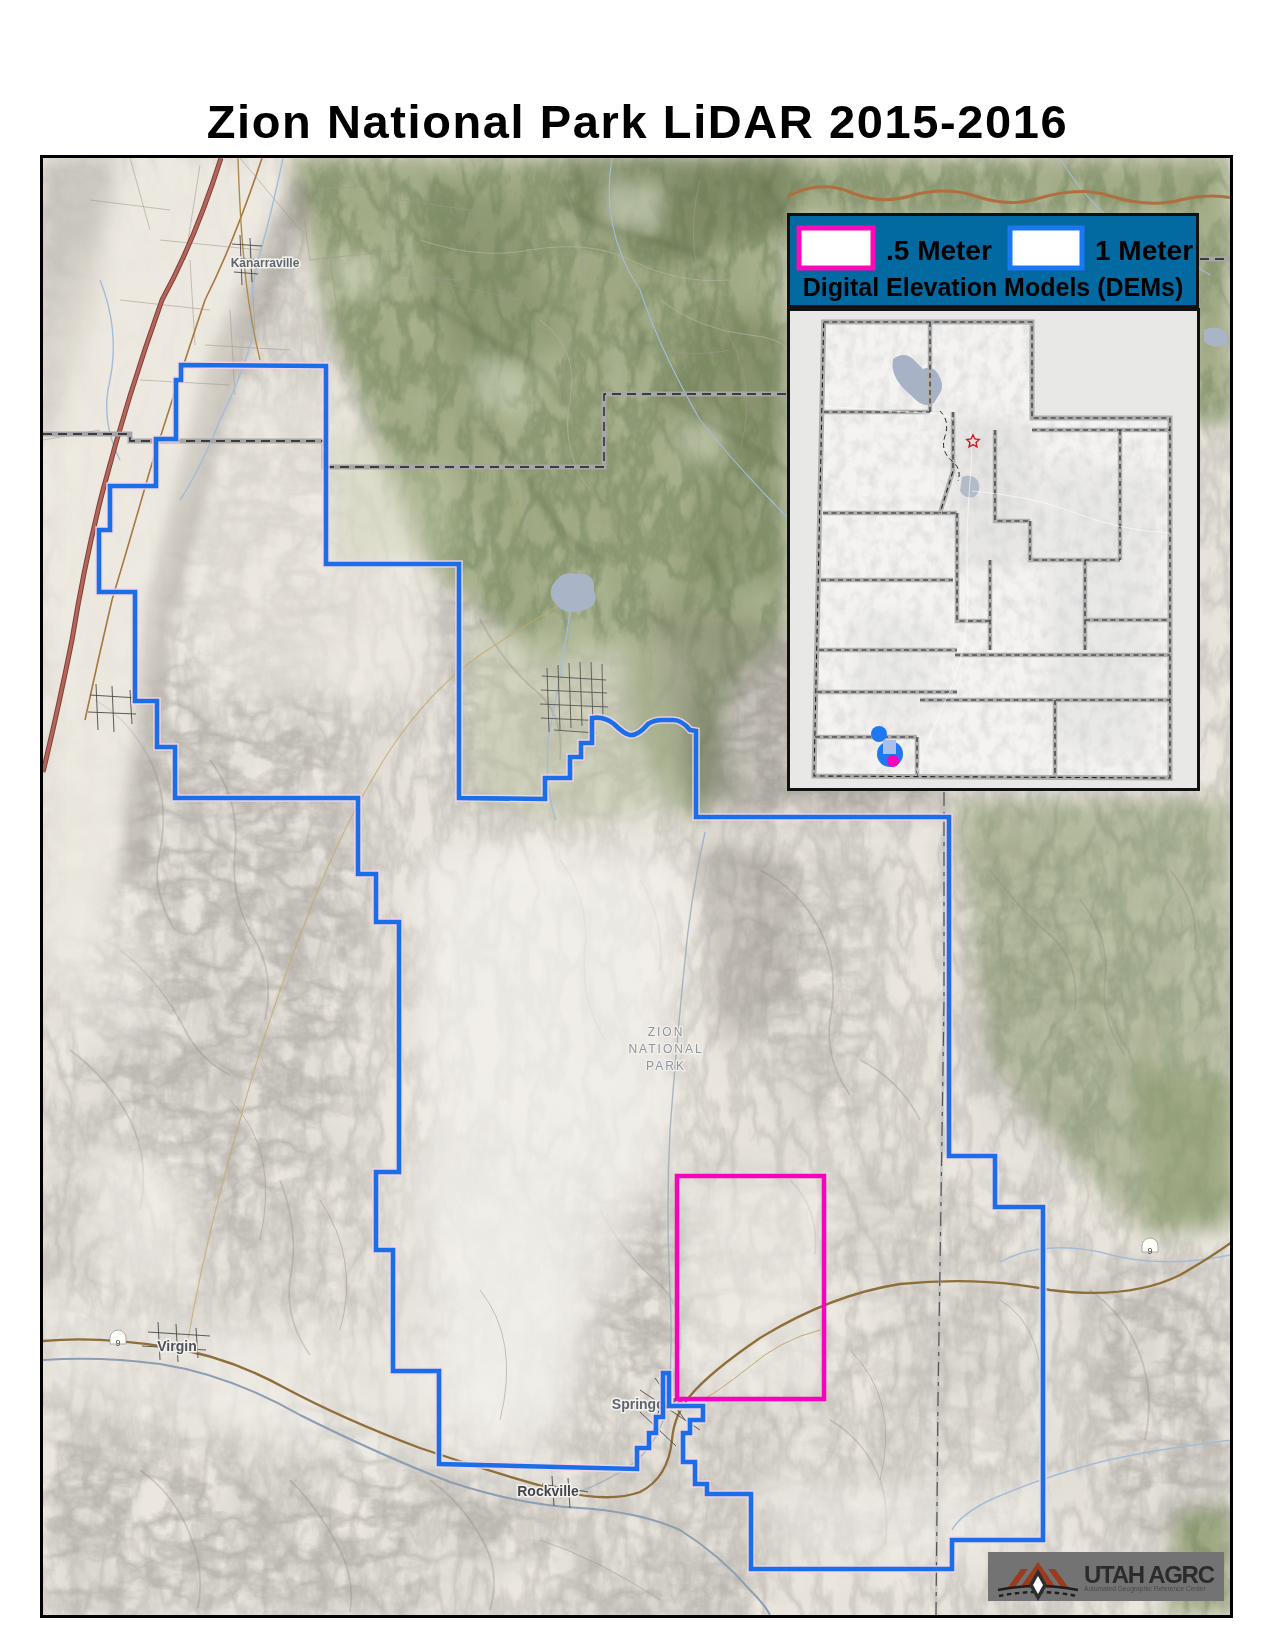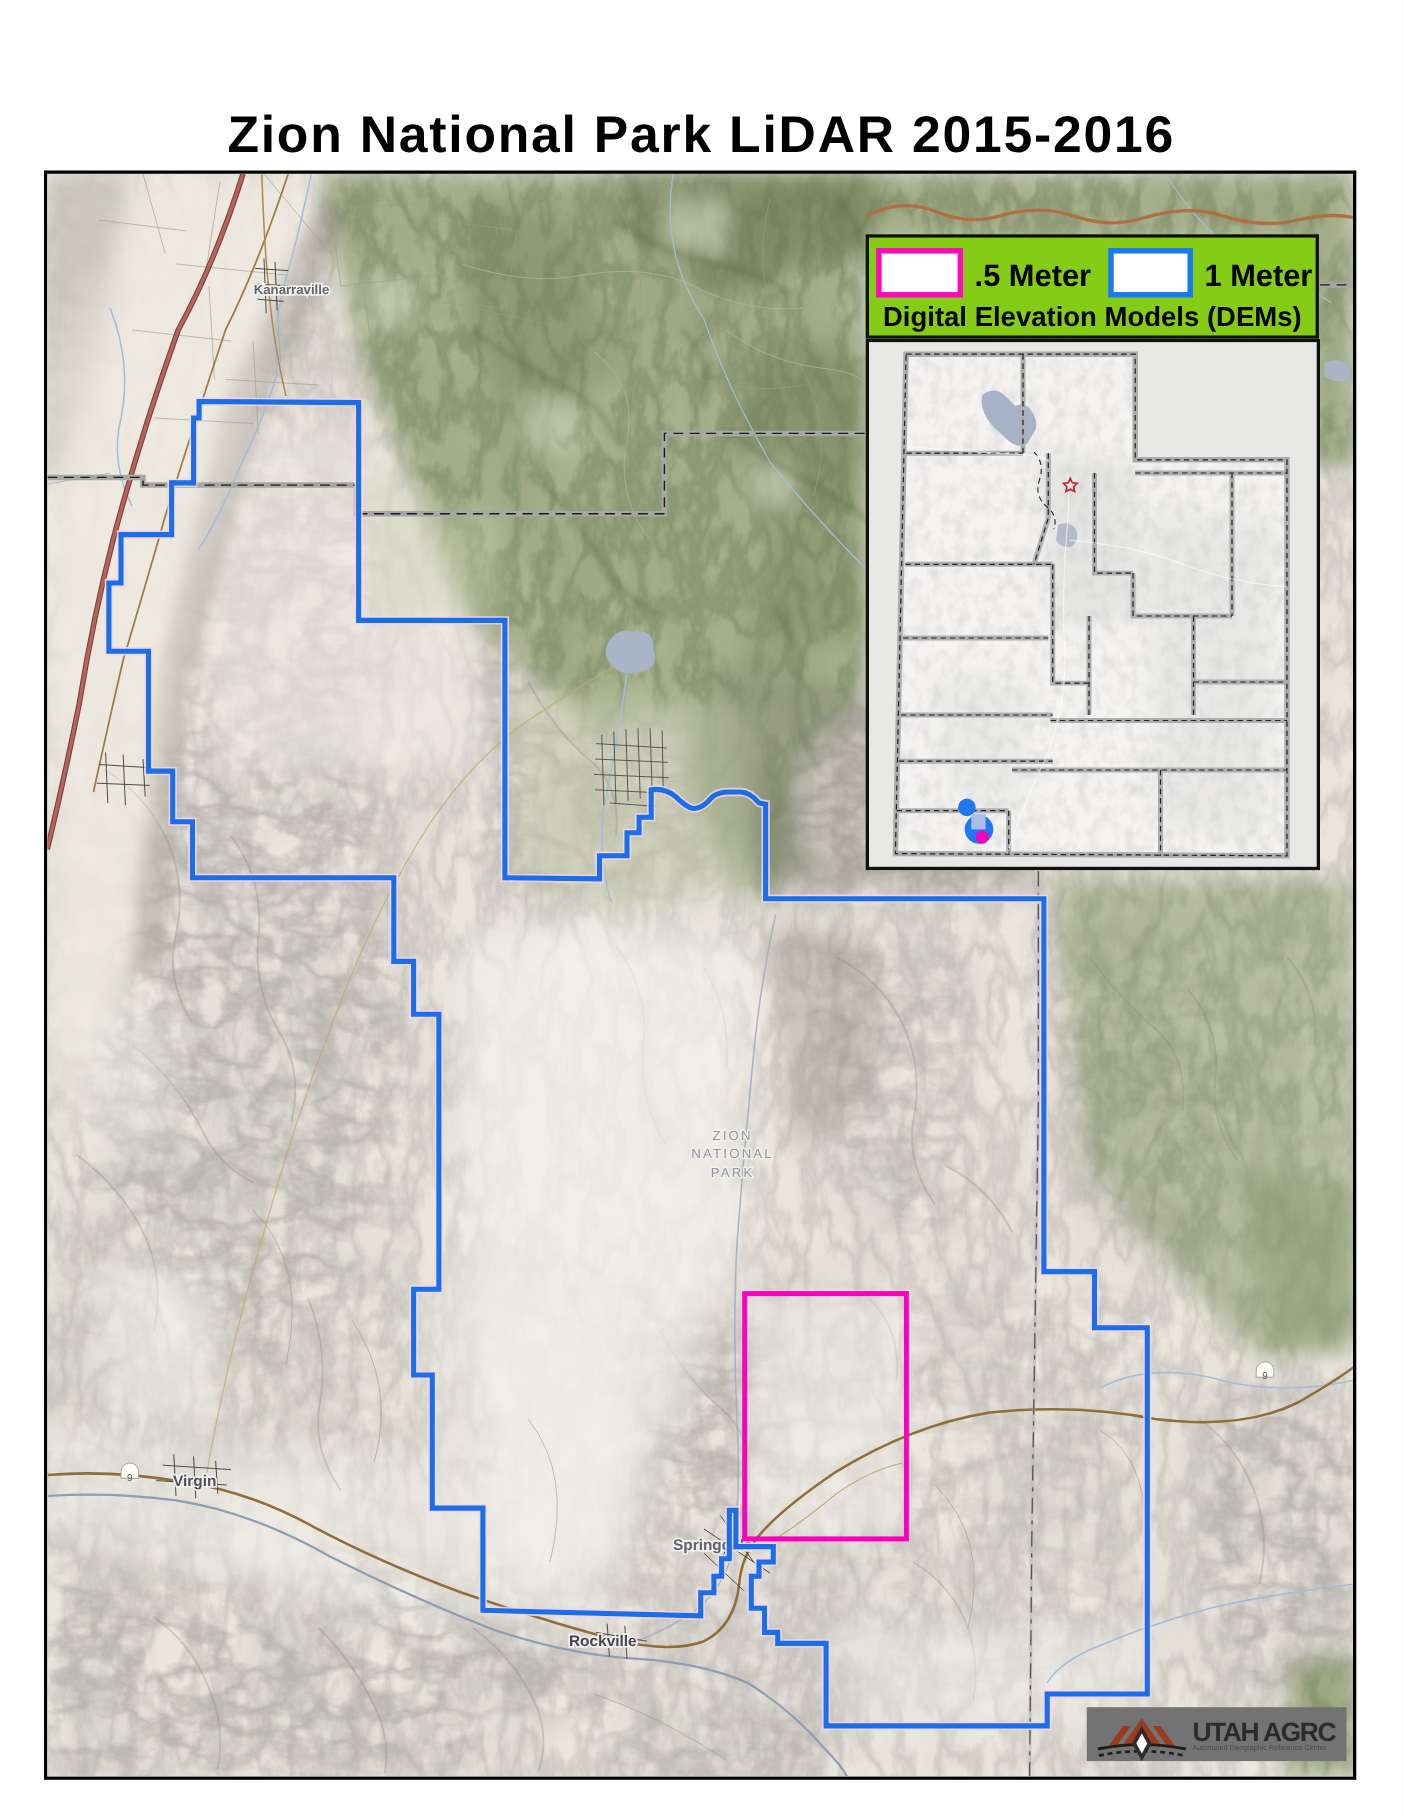--- a/index.html
+++ b/index.html
@@ -1,19 +1,19 @@
 <!DOCTYPE html>
 <html><head>
 <meta charset="utf-8">
 <style>
 html,body{margin:0;padding:0;background:#ffffff;width:1275px;height:1650px;overflow:hidden;}
 body{font-family:"Liberation Sans", sans-serif;position:relative;}
 #title{position:absolute;left:0;top:94px;width:1275px;text-align:center;font-weight:bold;font-size:47px;color:#000;letter-spacing:1.6px;}
 #mapframe{position:absolute;left:40px;top:155px;width:1187px;height:1457px;border:3px solid #000;overflow:hidden;}
-#legendbox{position:absolute;left:787px;top:213px;width:406px;height:89px;border:3px solid #111;background:#84cc16;}
+#legendbox{position:absolute;left:787px;top:213px;width:406px;height:89px;border:3px solid #111;background:#0369a1;}
 #insetbox{position:absolute;left:787px;top:308px;width:407px;height:477px;border:3px solid #111;background:#e8e8e7;}
 #logobox{position:absolute;left:988px;top:1552px;width:236px;height:49px;background:#737373;}
 </style>
 </head>
 <body>
 
 <div id="title">Zion National Park LiDAR 2015-2016</div>
 
 <div id="mapframe">
 <svg id="mapsvg" width="1187" height="1457" viewBox="43 158 1187 1457" xmlns="http://www.w3.org/2000/svg">

